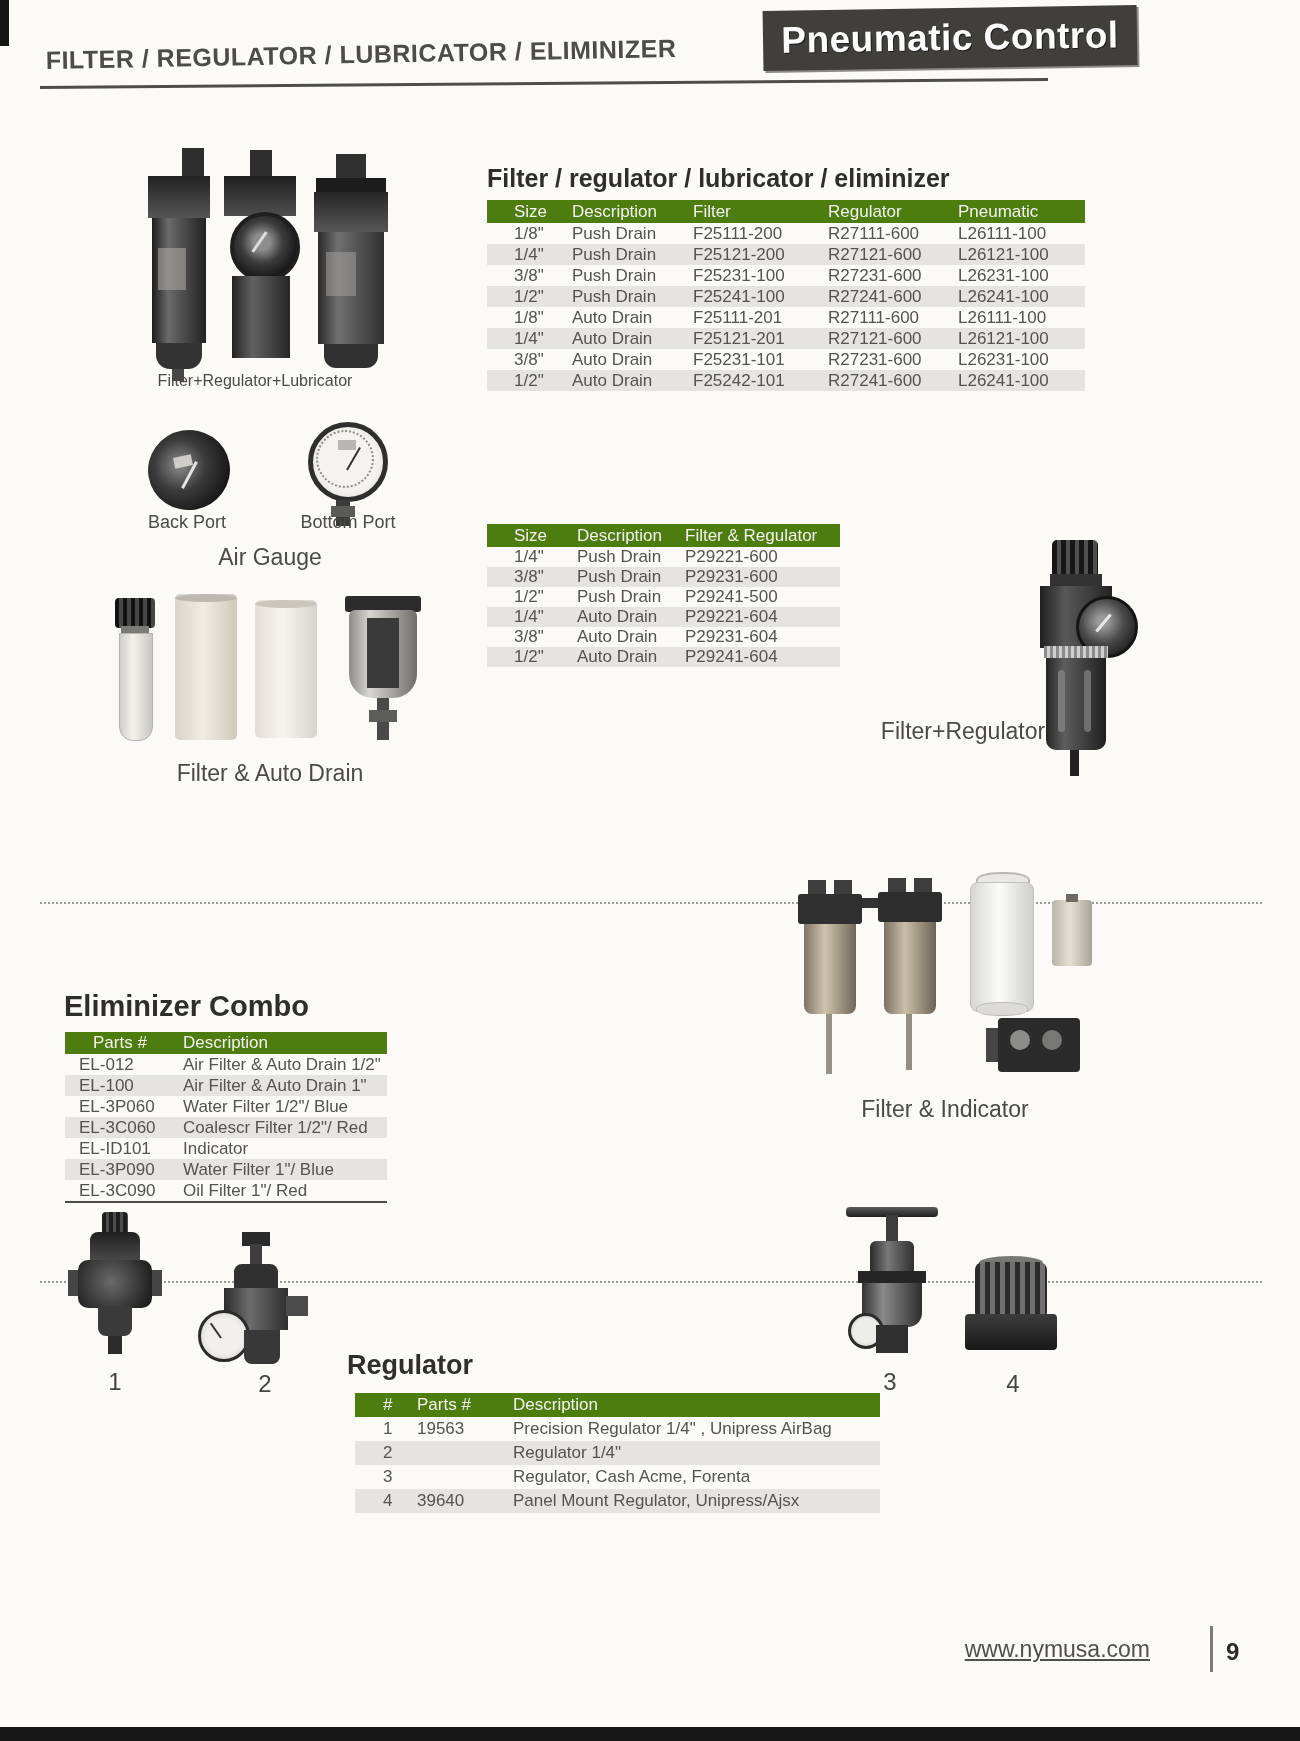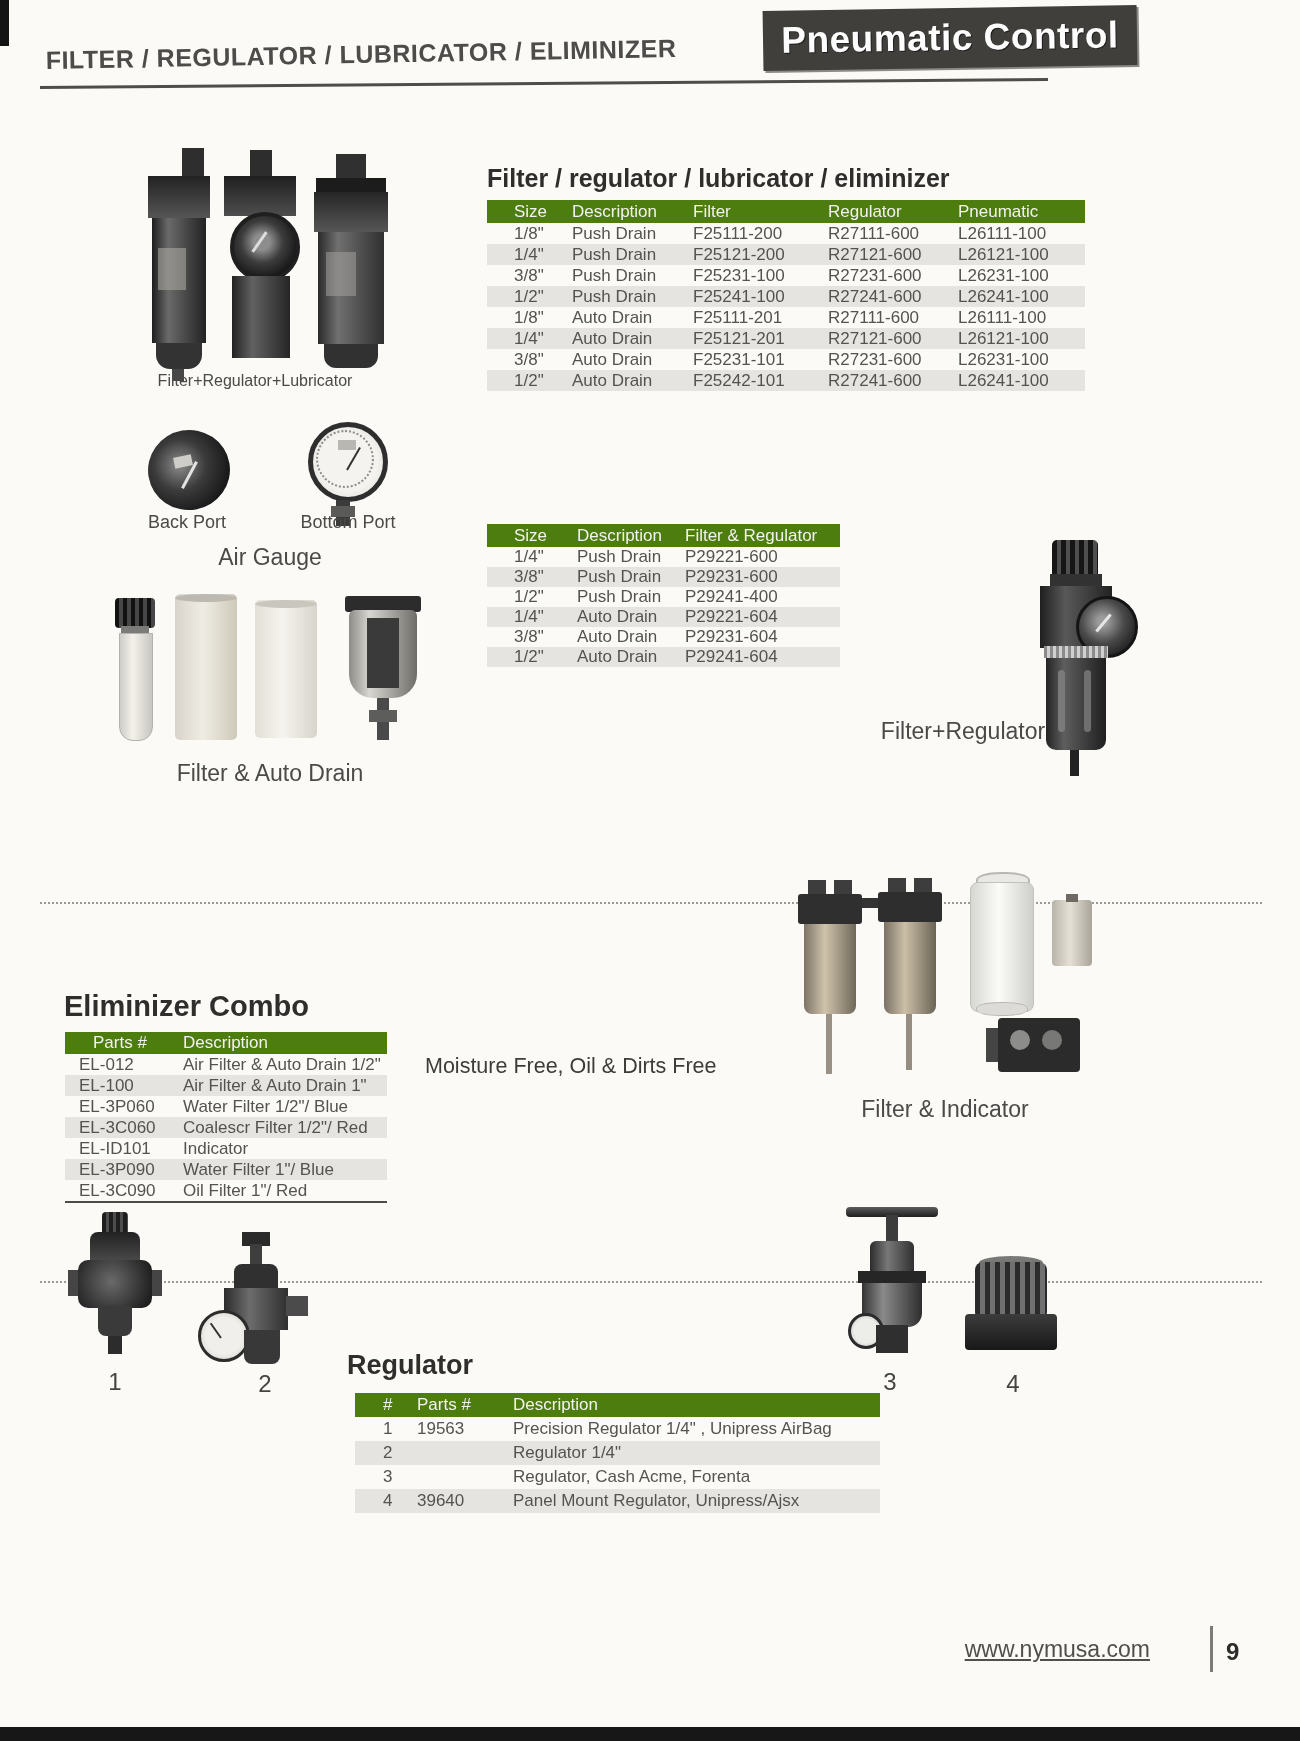--- a/index.html
+++ b/index.html
@@ -204,21 +204,21 @@
       <span class="c c2">P29221-600</span>
     </div>
     <div class="row alt">
       <span class="c c0">3/8"</span>
       <span class="c c1">Push Drain</span>
       <span class="c c2">P29231-600</span>
     </div>
     <div class="row">
       <span class="c c0">1/2"</span>
       <span class="c c1">Push Drain</span>
-      <span class="c c2">P29241-400</span>
+      <span class="c c2">P29241-500</span>
     </div>
     <div class="row alt">
       <span class="c c0">1/4"</span>
       <span class="c c1">Auto Drain</span>
       <span class="c c2">P29221-604</span>
     </div>
     <div class="row">
       <span class="c c0">3/8"</span>
       <span class="c c1">Auto Drain</span>
       <span class="c c2">P29231-604</span>
@@ -276,21 +276,20 @@
       <span class="c c0">EL-3P090</span>
       <span class="c c1">Water Filter 1"/ Blue</span>
     </div>
     <div class="row">
       <span class="c c0">EL-3C090</span>
       <span class="c c1">Oil Filter 1"/ Red</span>
     </div>
   </div>
 
 <div class="abs" id="promo">
-  <div>Moisture Free, Oil &amp; Dirts Free</div>
 </div>
 
 <div class="abs" id="ph-ind" style="left:790px;top:872px;width:330px;height:208px;">
   <div class="b" style="left:8px;top:26px;width:144px;height:10px;background:#333;"></div>
   <div class="b" style="left:18px;top:8px;width:18px;height:18px;background:#3d3d3d;"></div>
   <div class="b" style="left:44px;top:8px;width:18px;height:18px;background:#3d3d3d;"></div>
   <div class="b" style="left:8px;top:22px;width:64px;height:30px;background:#2f2f2f;border-radius:3px;"></div>
   <div class="b" style="left:14px;top:52px;width:52px;height:90px;border-radius:0 0 8px 8px;background:linear-gradient(90deg,#7d7467,#cfc3ab 40%,#6f6759);"></div>
   <div class="b" style="left:36px;top:142px;width:6px;height:60px;background:#9a9186;"></div>
   <div class="b" style="left:98px;top:6px;width:18px;height:18px;background:#3d3d3d;"></div>

